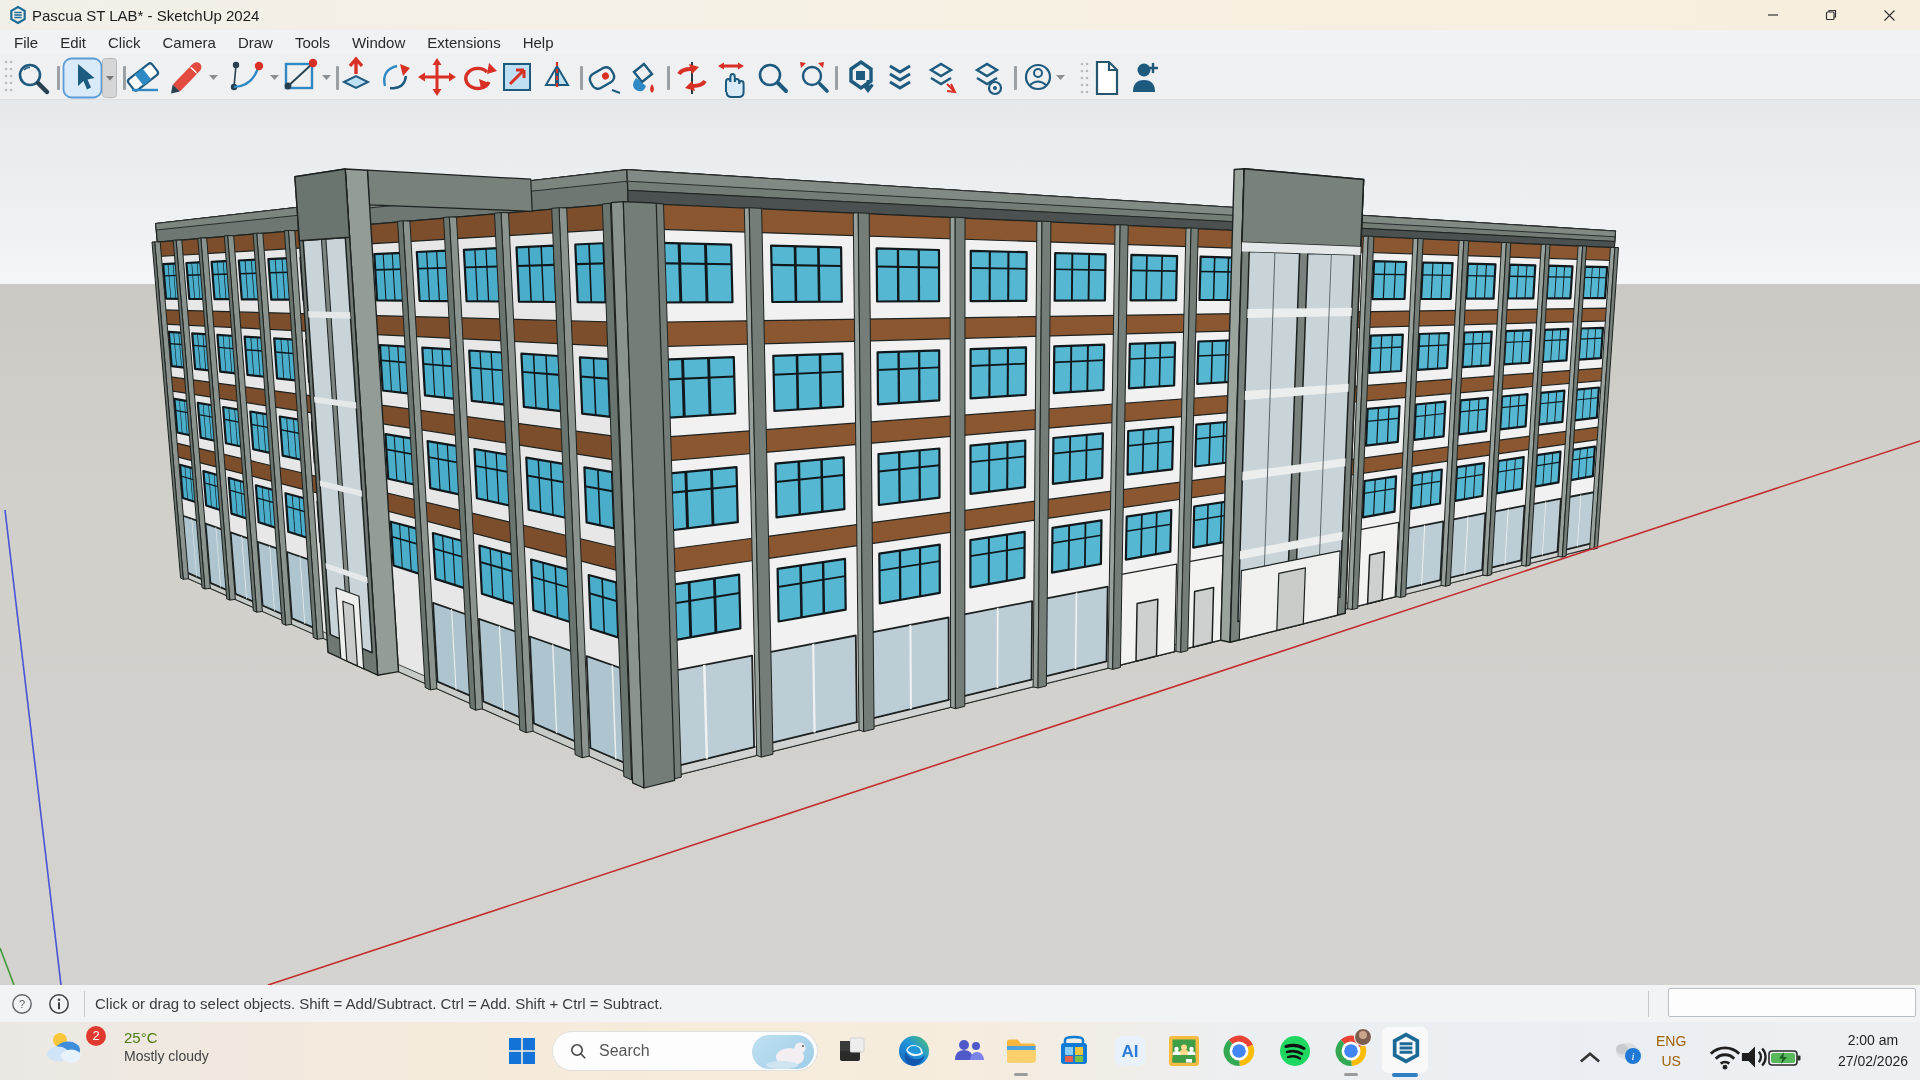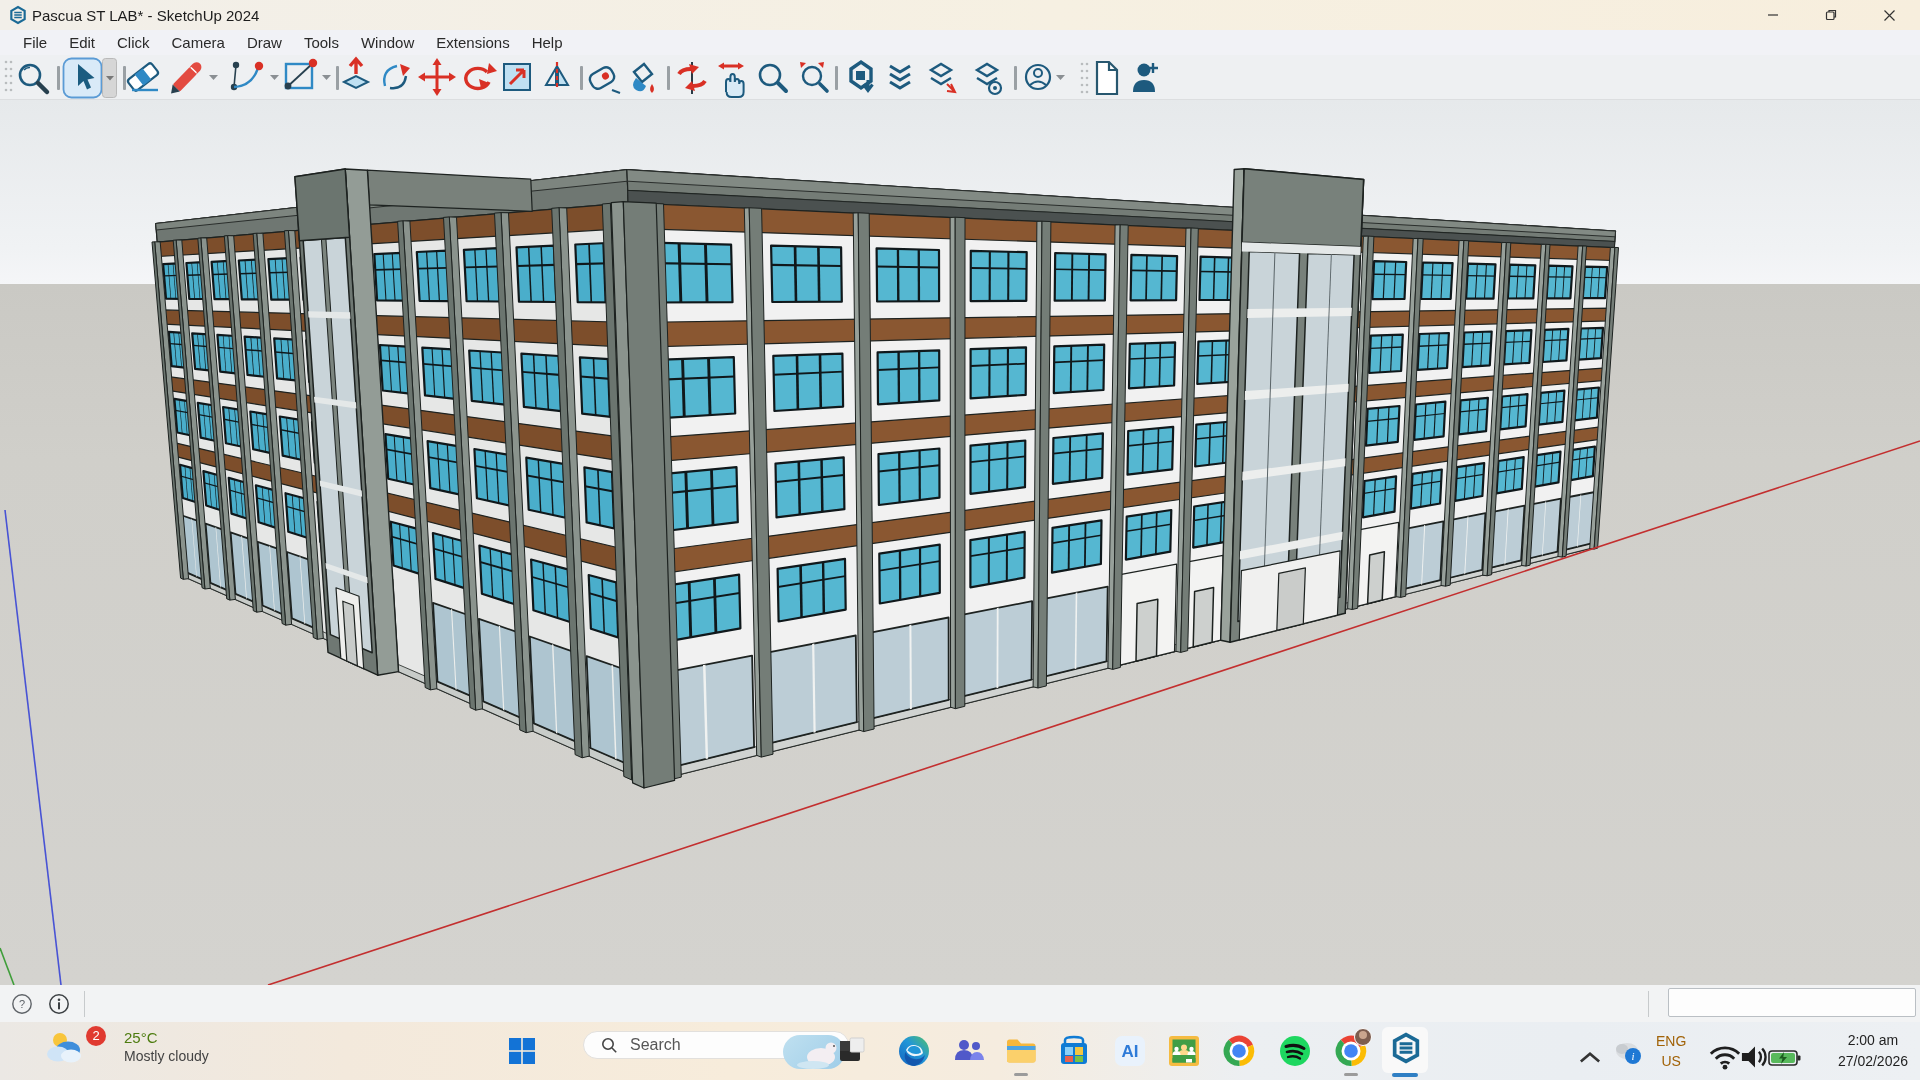--- a/index.html
+++ b/index.html
@@ -11,21 +11,21 @@
 .toolbar{position:absolute;left:0;top:55px;width:1920px;height:45px;background:#eef0f2;border-bottom:1px solid #dcdee0}
 .viewport{position:absolute;left:0;top:100px;width:1920px;height:885px}
 .statusbar{position:absolute;left:0;top:985px;width:1920px;height:37px;background:#f2f3f4;display:flex;align-items:center}
 .stext{font-size:15px;color:#3c3c3c;margin-left:10px}
 .measurebox{position:absolute;right:4px;top:3px;width:248px;height:29px;background:#fdfdfd;border:1px solid #babfc4;border-radius:2px}
 .taskbar{position:absolute;left:0;top:1022px;width:1920px;height:58px;background:linear-gradient(90deg,#ebe8e4 0%,#f3e9dc 18%,#f7ecdb 38%,#f5ecdf 52%,#eceff2 65%,#eaeef2 82%,#edf0f3 100%)}
 .ticon{position:absolute;top:1034px;width:34px;height:34px}
 .weather{position:absolute;left:44px;top:1028px;display:flex}
 .wtext1{font-size:15px;color:#4d7c0f;line-height:19px}
 .wtext2{font-size:14px;color:#434343;line-height:18px}
-.search{position:absolute;left:583px;top:1031px;width:266px;height:28px;background:#fdfdfd;border:1px solid #e2e0dd;border-radius:21px;display:flex;align-items:center}
+.search{position:absolute;left:552px;top:1031px;width:266px;height:40px;background:#fdfdfd;border:1px solid #e2e0dd;border-radius:21px;display:flex;align-items:center}
 .clock{position:absolute;right:12px;top:1030px;text-align:center;font-size:14px;color:#1f1f1f;line-height:21px}
 </style></head><body>
 
 <div class="titlebar">
   <svg width="20" height="20" viewBox="0 0 24 24" style="margin-left:8px">
     <path d="M4 7 L12 2.5 L20 7 L20 17 L12 21.5 L4 17 Z" fill="none" stroke="#1b6a96" stroke-width="2.6"></path>
     <path d="M7.5 9 L16.5 9 M7.5 12 L16.5 12 M7.5 15 L16.5 15" stroke="#1b6a96" stroke-width="2"></path>
   </svg>
   <span class="title-text">Pascua ST LAB* - SketchUp 2024</span>
   <div class="winbtns">
@@ -41,21 +41,21 @@
         </svg>
       </div>
     <div class="winbtn">
         <svg width="13" height="13">
           <path d="M1.5 1.5 L11.5 11.5 M11.5 1.5 L1.5 11.5" stroke="#333" stroke-width="1.2"></path>
         </svg>
       </div>
   </div>
 </div>
 
-<div class="menubar" style="padding-left:12px">
+<div class="menubar" style="padding-left:3px">
 <span>File</span>
     <span>Edit</span>
     <span>Click</span>
     <span>Camera</span>
     <span>Draw</span>
     <span>Tools</span>
     <span>Window</span>
     <span>Extensions</span>
     <span>Help</span>
 </div>
@@ -739,20 +739,21 @@
   <svg width="22" height="22" style="margin-left:11px" viewBox="0 0 22 22">
       <circle cx="11" cy="11" r="9.2" fill="none" stroke="#5f6368" stroke-width="1.4"></circle>
       <text x="11" y="15" font-size="11" text-anchor="middle" fill="#5f6368" font-family="Liberation Sans">?</text>
     </svg>
   <svg width="22" height="22" style="margin-left:15px" viewBox="0 0 22 22">
       <circle cx="11" cy="11" r="9.2" fill="none" stroke="#3c4043" stroke-width="1.5"></circle>
       <circle cx="11" cy="6.8" r="1.3" fill="#3c4043"></circle>
       <rect x="10" y="9.3" width="2" height="7" fill="#3c4043"></rect>
     </svg>
   <div style="width:1px;height:26px;background:#c7cacc;margin-left:14px"></div>
+  <span class="stext">Click or drag to select objects. Shift = Add/Subtract. Ctrl = Add. Shift + Ctrl = Subtract.</span>
   <div style="position:absolute;right:271px;top:6px;width:1px;height:26px;background:#c7cacc"></div>
   <div class="measurebox"></div>
 </div>
 
 <div class="taskbar"></div>
 <div class="weather">
   <svg width="42" height="40" viewBox="0 0 42 40">
     <circle cx="16" cy="12" r="7" fill="#f8c53b"></circle>
     <ellipse cx="24" cy="22" rx="12" ry="8.5" fill="#3f8edb"></ellipse>
     <ellipse cx="14" cy="26" rx="11" ry="7.5" fill="#cfe4f7"></ellipse>

